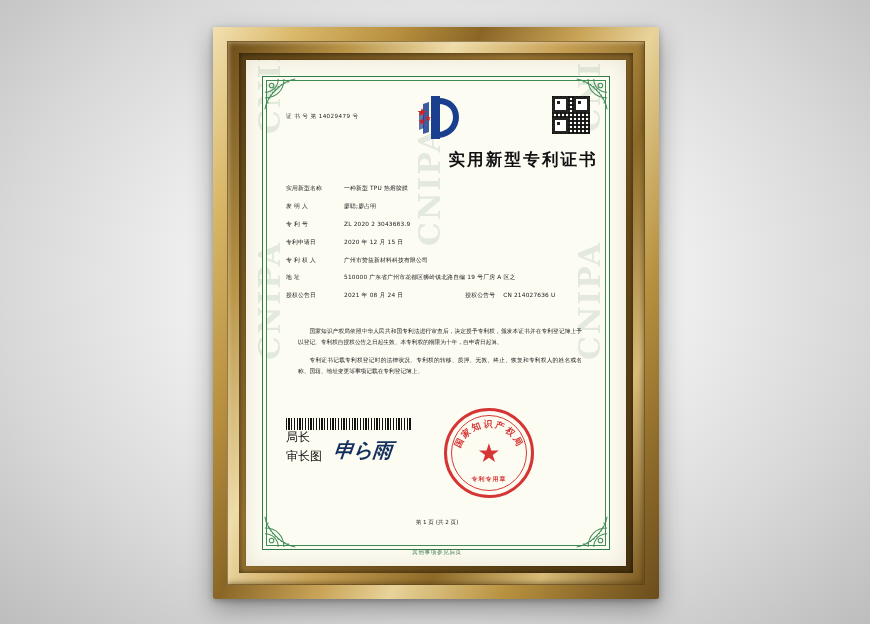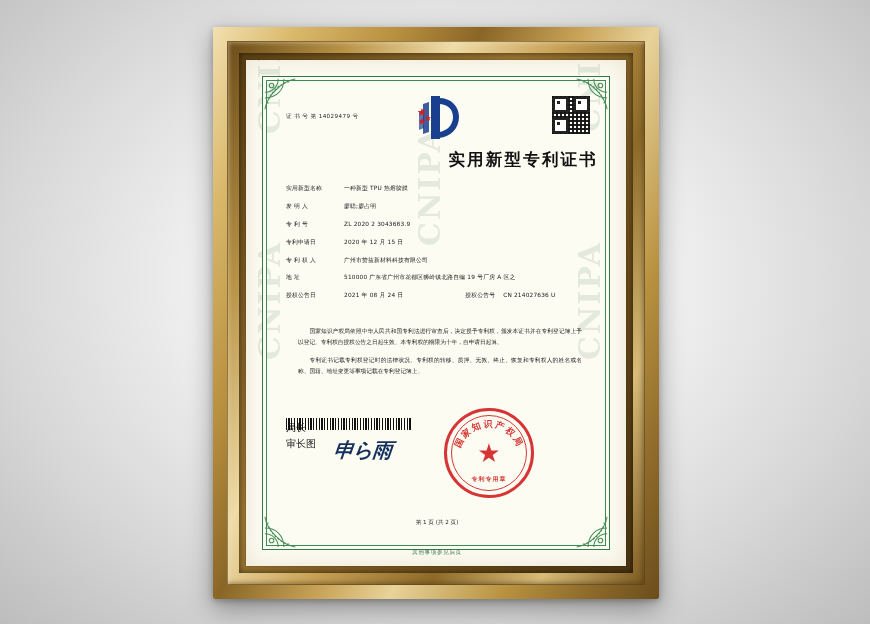--- a/index.html
+++ b/index.html
@@ -245,22 +245,22 @@
       repeating-linear-gradient(90deg,
         #111 0 1px, transparent 1px 2px,
         #111 2px 4px, transparent 4px 5px,
         #111 5px 6px, transparent 6px 8px,
         #111 8px 9px, transparent 9px 11px);
   }
 
   .signature-block {
     position: absolute;
     left: 10px;
-    top: 332px;
-    font-size: 10px;
+    top: 340px;
+    font-size: 12px;
     line-height: 1.55;
     color: #111;
   }
   .sig-name {
     position: absolute;
     left: 58px;
     top: 348px;
     font-family: "DejaVu Serif", serif;
     font-size: 20px;
     font-weight: bold;

